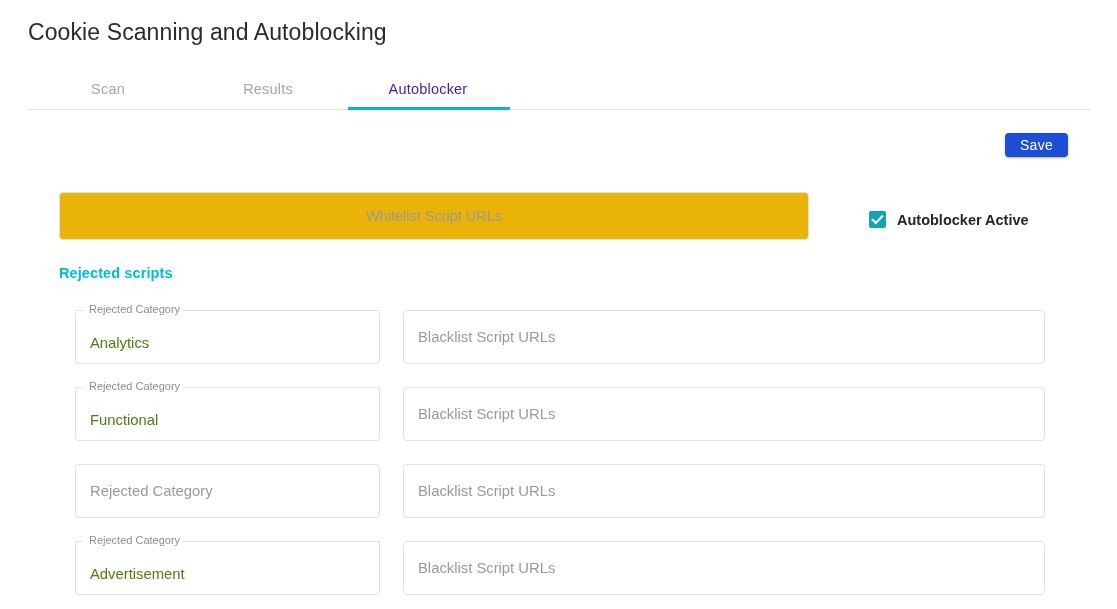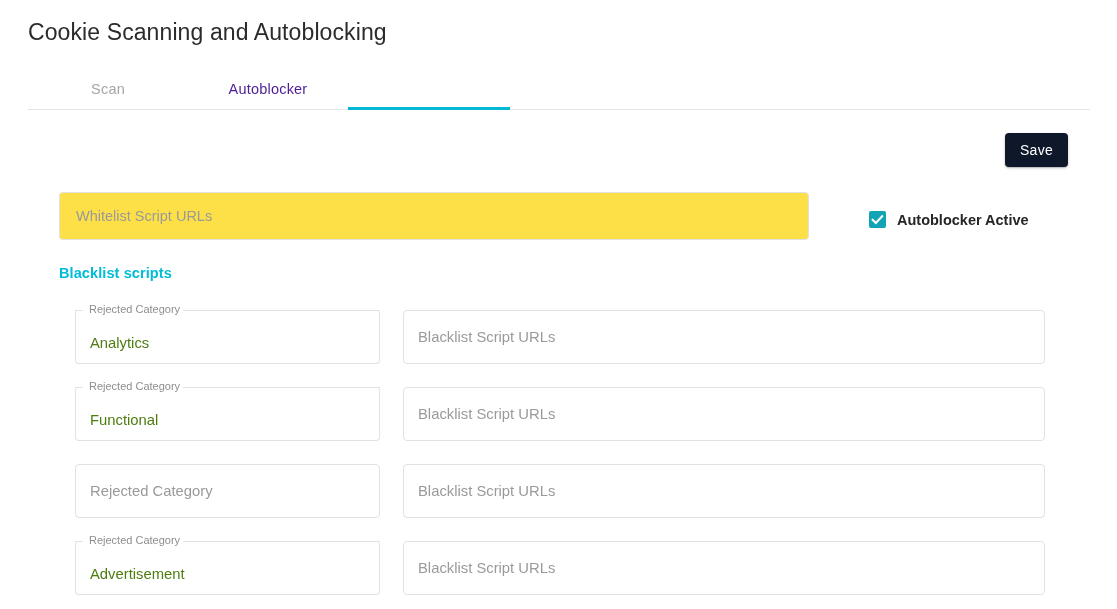--- a/index.html
+++ b/index.html
@@ -77,47 +77,48 @@
     height: 3px;
     background: #00b8d4;
   }
 
   
   .save-btn {
     position: absolute;
     left: 1005px;
     top: 133px;
     width: 63px;
-    height: 34px;
-    background: #0f172a;
+    height: 24px;
+    background: #1d4ed8;
     color: #ffffff;
     border: none;
     border-radius: 4px;
     font-family: inherit;
     font-size: 14px;
     letter-spacing: 0.3px;
     cursor: pointer;
     box-shadow: 0 1px 3px rgba(0,0,0,0.22), 0 1px 1px rgba(0,0,0,0.12);
   }
 
   
   .whitelist-field {
     position: absolute;
     left: 59px;
     top: 192px;
     width: 750px;
     height: 48px;
     border: 1px solid #e0e0e0;
     border-radius: 4px;
-    background: #fde047;
+    background: #eab308;
     padding: 0 16px;
     font-family: inherit;
     font-size: 14.5px;
     color: #3c3c3c;
     outline: none;
+    text-align: center;
   }
   .whitelist-field::placeholder { color: #9a9a9a; opacity: 1; }
 
   
   .checkbox-row {
     position: absolute;
     left: 838px;
     top: 211px;
     display: flex;
     align-items: center;
@@ -221,39 +222,40 @@
 </style>
 </head>
 <body>
 
 <h1 class="page-title">Cookie Scanning and Autoblocking</h1>
 
 <div class="tabbar">
   <div class="tabbar-underline"></div>
   <div class="tabs">
     <button class="tab">Scan</button>
+    <button class="tab">Results</button>
     <button class="tab active">Autoblocker</button>
   </div>
   <div class="tab-indicator"></div>
 </div>
 
 <button class="save-btn">Save</button>
 
 <input class="whitelist-field" type="text" placeholder="Whitelist Script URLs" style="">
 
 <label class="checkbox-row">
   <span class="checkbox-box">
     <svg width="17" height="17" viewBox="0 0 17 17" aria-hidden="true">
       <path d="M3.6 8.8 L6.8 12 L13.2 5.2" fill="none" stroke="#ffffff" stroke-width="2" stroke-linecap="square"></path>
     </svg>
   </span>
   <span class="checkbox-label">Autoblocker Active</span>
 </label>
 
-<div class="blacklist-heading">Blacklist scripts</div>
+<div class="blacklist-heading">Rejected scripts</div>
 
 <div class="rows">
 
   <div class="row">
     <div class="mdc-field left filled">
       <div class="mdc-outline"></div>
       <div class="notch-lead"></div>
       <div class="notch-trail" style="width: 197px;"></div>
       <span class="floating-label">Rejected Category</span>
       <input class="mdc-input" type="text" value="Analytics" style="">

